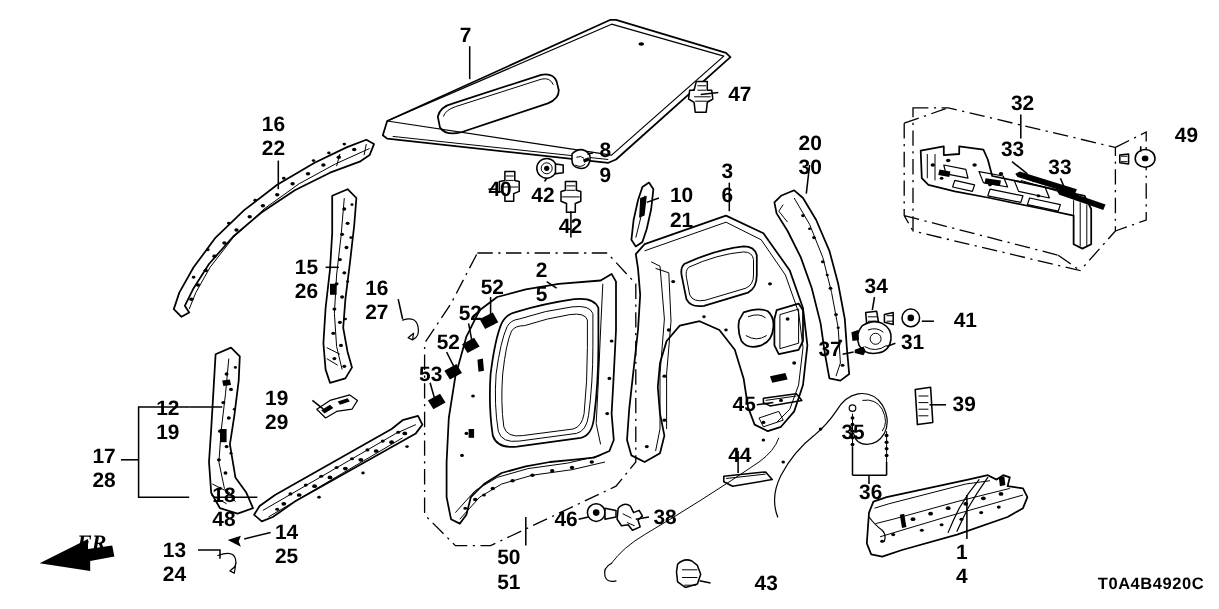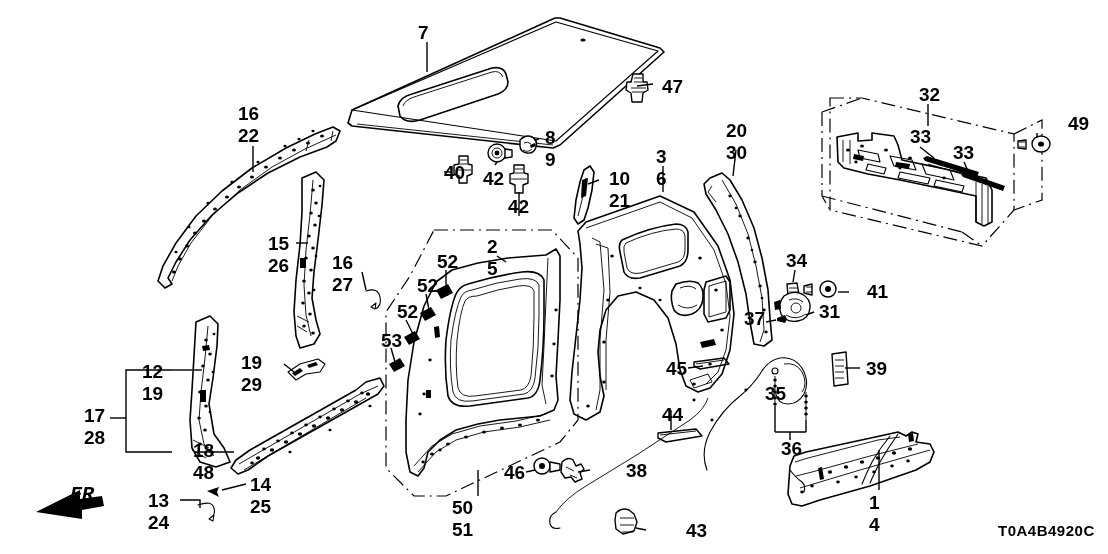--- a/index.html
+++ b/index.html
@@ -3,21 +3,21 @@
 <meta charset="utf-8">
 <title>Parts Diagram</title>
 <style>
   html,body{margin:0;padding:0;background:#ffffff;}
   body{font-family:"Liberation Sans", sans-serif;}
   #sheet{position:relative;width:1108px;height:554px;background:#fff;overflow:hidden;}
   #art{position:absolute;left:0;top:0;width:1108px;height:554px;}
   .lbl{position:absolute;font-family:"Liberation Sans", sans-serif;font-size:19px;font-weight:bold;color:#000;line-height:21px;white-space:pre;letter-spacing:0px;}
   .lbl.stack{line-height:22px;}
   .partno{position:absolute;font-size:15px;font-weight:bold;letter-spacing:.5px;color:#000;font-family:"Liberation Sans", sans-serif;}
-  .frtxt{position:absolute;font-size:20px;font-weight:bold;font-style:italic;color:#000;font-family:Liberation Mono, monospace;}
+  .frtxt{position:absolute;font-size:20px;font-weight:bold;font-style:italic;color:#000;font-family:Liberation Serif, serif;}
 </style>
 </head>
 <body>
 
 <div id="sheet">
 
 <svg id="art" viewBox="0 0 1108 554" xmlns="http://www.w3.org/2000/svg">
   <defs>
     <style>
       .ol{fill:none;stroke:#000;stroke-width:1.6;stroke-linejoin:round;stroke-linecap:round;}
@@ -530,21 +530,21 @@
 <div class="lbl stack" style="left:241px;top:352px;"><span>19</span><br><span>29</span></div>
 <div class="lbl" style="left:666px;top:358px;">45</div>
 <div class="lbl" style="left:866px;top:358px;">39</div>
 <div class="lbl" style="left:765px;top:383px;">35</div>
 <div class="lbl" style="left:781px;top:438px;">36</div>
 <div class="lbl" style="left:662px;top:404px;">44</div>
 <div class="lbl stack" style="left:174px;top:440px;margin-left:19px;"><span>18</span><br><span>48</span></div>
 <div class="lbl stack" style="left:250px;top:474px;"><span>14</span><br><span>25</span></div>
 <div class="lbl stack" style="left:148px;top:490px;"><span>13</span><br><span>24</span></div>
 <div class="lbl" style="left:504px;top:462px;">46</div>
-<div class="lbl" style="left:594px;top:460px;margin-left:32px;">38</div>
+<div class="lbl" style="left:594px;top:460px;">38</div>
 <div class="lbl" style="left:686px;top:520px;">43</div>
 <div class="lbl stack" style="left:452px;top:497px;text-align:right;"><span>50</span><br><span>51</span></div>
 <div class="lbl stack" style="left:869px;top:492px;"><span>1</span><br><span>4</span></div>
 
 <div class="frtxt" style="left:70px;top:483px;">FR.</div>
 
 <div class="partno" style="left:998px;top:522px;">T0A4B4920C</div>
 
 </div>
 

